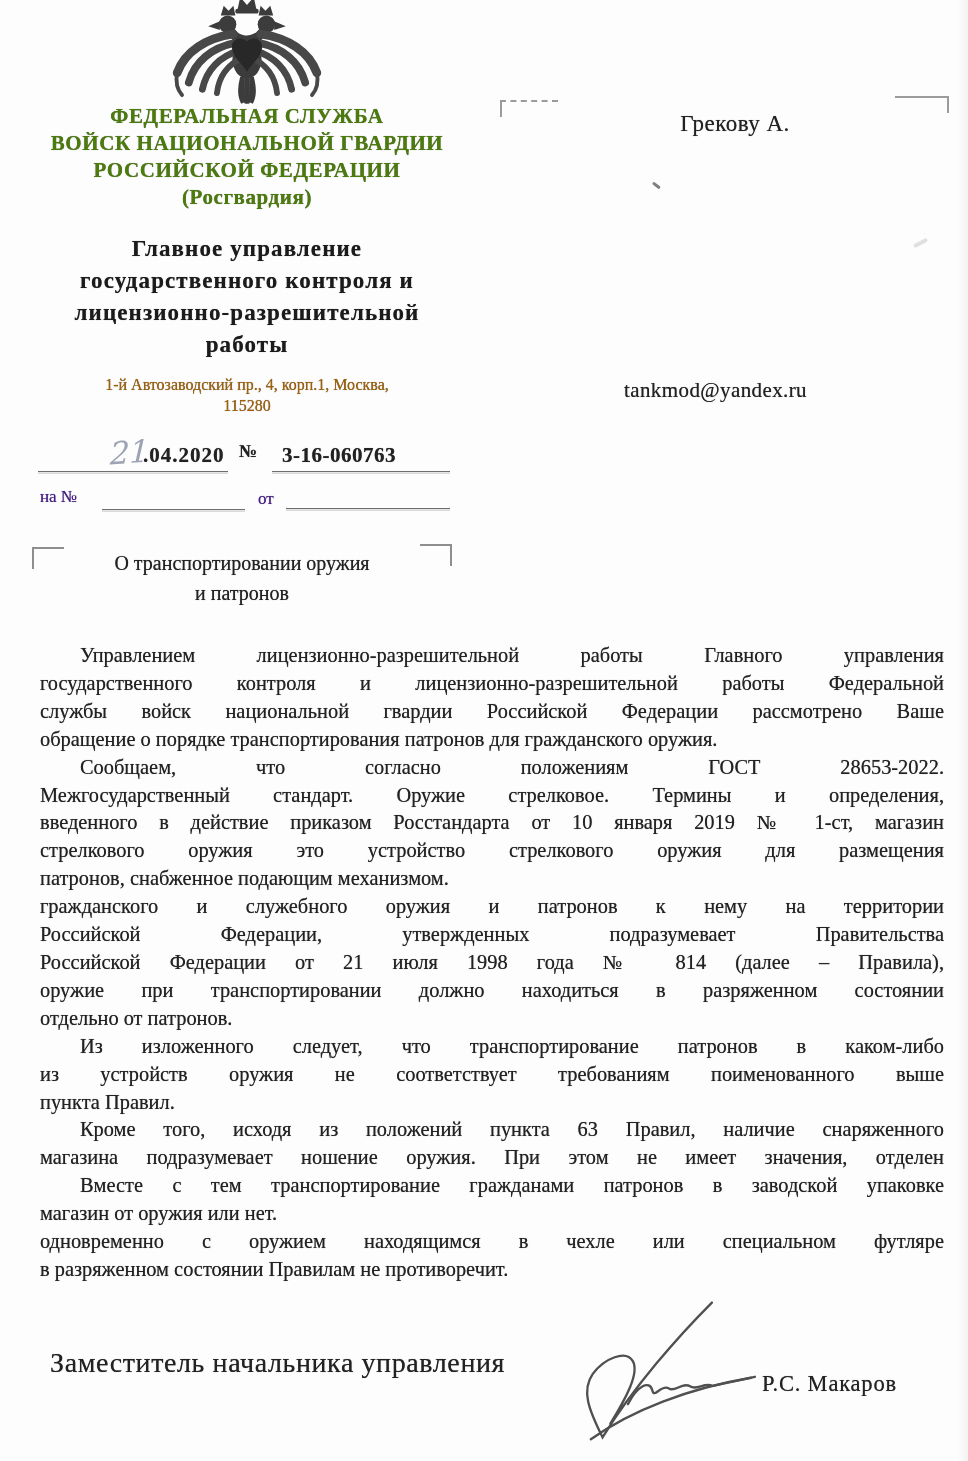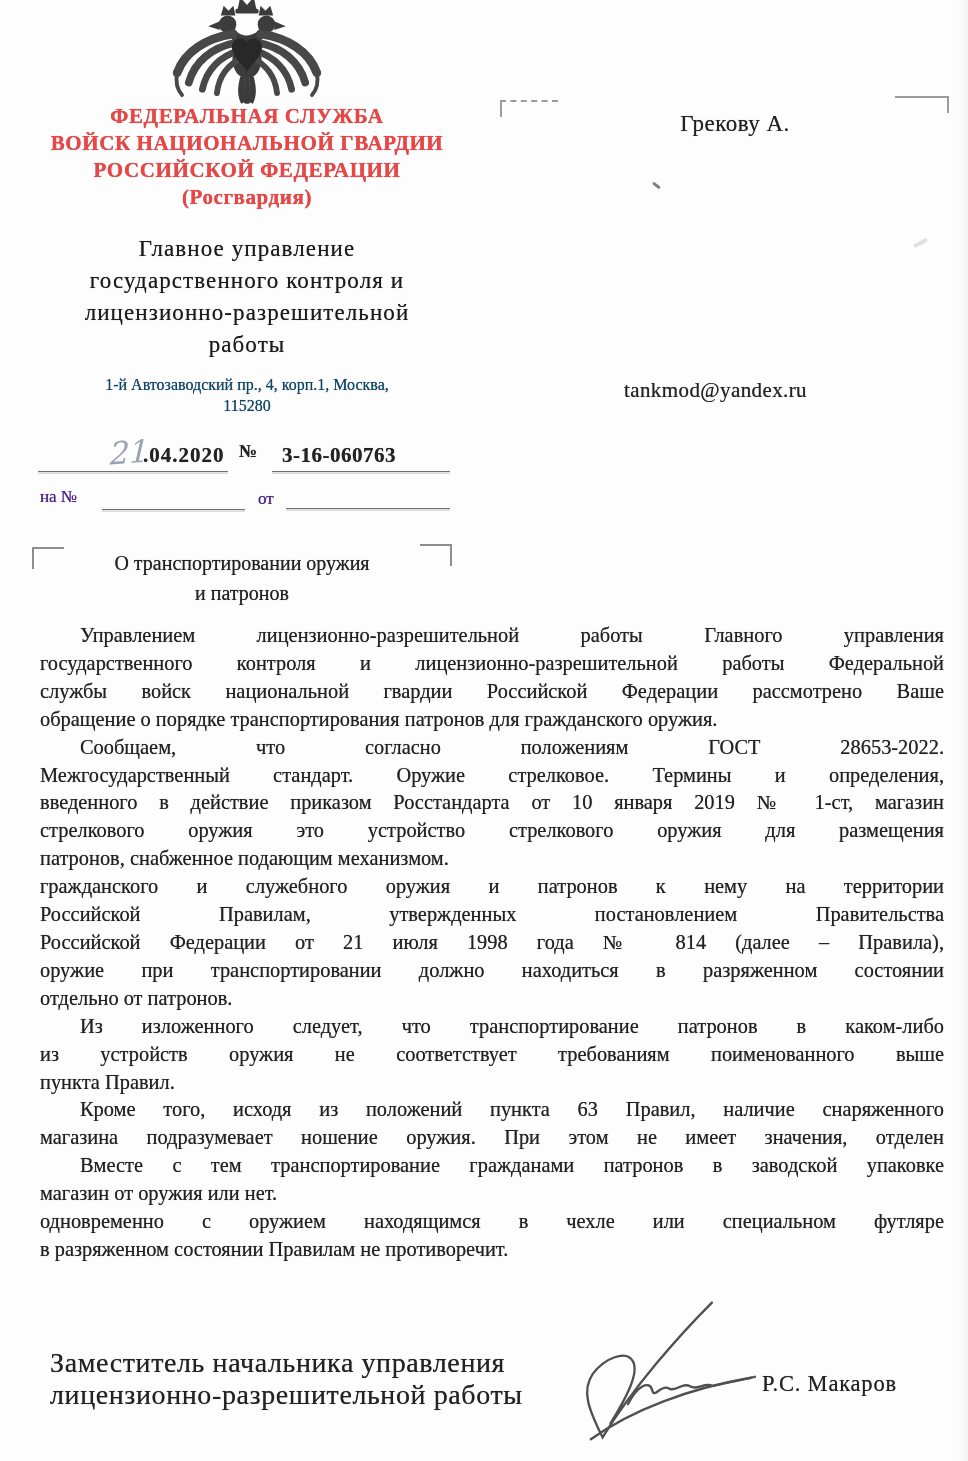--- a/index.html
+++ b/index.html
@@ -8,23 +8,23 @@
     background:#fdfdfd;
     font-family:"Liberation Serif","DejaVu Serif",serif;
     color:#262626;
   }
   .scan{position:absolute;inset:0;filter:blur(0.38px) contrast(1.04);}
   .txt{text-shadow:0 0 0.7px rgba(45,45,45,0.75);}
 
   
   .lh{position:absolute;left:32px;top:0;width:430px;text-align:center;}
   .emblem{position:absolute;left:118px;top:-5px;width:194px;height:109px;}
-  .agency{margin-top:103px;font-weight:bold;font-size:21px;line-height:27px;letter-spacing:0.6px;color:#ef4444;}
-  .dept{margin-top:22px;font-weight:normal;font-size:23px;line-height:32px;letter-spacing:1.1px;color:#1f1f1f;}
-  .addr{margin-top:13px;font-size:16px;line-height:21px;color:#0c4a6e;}
+  .agency{margin-top:103px;font-weight:bold;font-size:21px;line-height:27px;letter-spacing:0.6px;color:#4d7c0f;}
+  .dept{margin-top:22px;font-weight:bold;font-size:23px;line-height:32px;letter-spacing:1.1px;color:#1f1f1f;}
+  .addr{margin-top:13px;font-size:16px;line-height:21px;color:#a16207;}
 
   
   .abs{position:absolute;}
   .uline{position:absolute;height:0;border-bottom:1.8px solid #6f6f6f;box-shadow:0 1.6px 0 rgba(110,110,110,0.4);}
   .hand{font-family:"DejaVu Serif",serif;font-style:italic;color:#9aa2b2;font-size:31px;transform:rotate(-4deg) skewX(-6deg);text-shadow:none;}
   .dateprint{font-size:21px;font-weight:bold;letter-spacing:1px;}
   .numsign{font-size:18px;font-weight:bold;}
   .refnum{font-size:21px;font-weight:bold;letter-spacing:0.5px;}
   .smalllabel{font-size:17px;color:#4c1d95;}
 
@@ -37,21 +37,21 @@
 
   
   .to-name{position:absolute;left:520px;top:111px;width:430px;text-align:center;font-size:23px;letter-spacing:0.5px;}
   .bm-left{position:absolute;left:500px;top:100px;width:56px;height:15px;border-top:2px dashed #9a9a9a;border-left:2px solid #9a9a9a;}
   .bm-right{position:absolute;left:895px;top:96px;width:52px;height:15px;border-top:2px solid #9a9a9a;border-right:2px solid #9a9a9a;}
   .tick{position:absolute;left:652px;top:184px;width:9px;height:2.6px;background:#5d6067;transform:rotate(38deg);border-radius:2px;opacity:.8;}
   .smudge{position:absolute;left:913px;top:241px;width:15px;height:4px;background:#a9a9a9;opacity:.35;transform:rotate(-28deg);border-radius:2px;}
   .email{position:absolute;left:624px;top:378px;font-size:21px;letter-spacing:0.4px;}
 
   
-  .body{position:absolute;left:40px;top:622px;width:904px;font-size:20.4px;line-height:27.9px;}
+  .body{position:absolute;left:40px;top:642px;width:904px;font-size:20.4px;line-height:27.9px;}
   .bl{text-align:justify;text-align-last:justify;-moz-text-align-last:justify;}
   .bl.first{text-indent:40px;}
   .bl.last{text-align-last:left;-moz-text-align-last:left;}
 
   
   .sign-pos{position:absolute;left:50px;top:1347px;font-size:28px;line-height:32px;letter-spacing:0.6px;}
   .sign-name{position:absolute;left:762px;top:1371px;font-size:22.5px;letter-spacing:0.8px;}
   .sig{position:absolute;left:566px;top:1285px;width:202px;height:166px;}
 
   .edge-shade{position:absolute;right:0;top:0;width:10px;height:100%;background:linear-gradient(to left,rgba(0,0,0,0.045),rgba(0,0,0,0));}
@@ -148,41 +148,40 @@
     <div class="bl">службы войск национальной гвардии Российской Федерации рассмотрено Ваше</div>
     <div class="bl last">обращение о порядке транспортирования патронов для гражданского оружия.</div>
 
     <div class="bl first">Сообщаем, что согласно положениям ГОСТ 28653-2022.</div>
     <div class="bl">Межгосударственный стандарт. Оружие стрелковое. Термины и определения,</div>
     <div class="bl">введенного в действие приказом Росстандарта от 10 января 2019 № 1-ст, магазин</div>
     <div class="bl">стрелкового оружия это устройство стрелкового оружия для размещения</div>
     <div class="bl last">патронов, снабженное подающим механизмом.</div>
 
     <div class="bl">гражданского и служебного оружия и патронов к нему на территории</div>
-    <div class="bl">Российской Правилам, утвержденных постановлением Правительства</div>
+    <div class="bl">Российской Федерации, утвержденных подразумевает Правительства</div>
     <div class="bl">Российской Федерации от 21 июля 1998 года № 814 (далее – Правила),</div>
     <div class="bl">оружие при транспортировании должно находиться в разряженном состоянии</div>
     <div class="bl last">отдельно от патронов.</div>
 
     <div class="bl first">Из изложенного следует, что транспортирование патронов в каком-либо</div>
     <div class="bl">из устройств оружия не соответствует требованиям поименованного выше</div>
     <div class="bl last">пункта Правил.</div>
 
     <div class="bl first">Кроме того, исходя из положений пункта 63 Правил, наличие снаряженного</div>
     <div class="bl">магазина подразумевает ношение оружия. При этом не имеет значения, отделен</div>
     <div class="bl first">Вместе с тем транспортирование гражданами патронов в заводской упаковке</div>
 
     <div class="bl last">магазин от оружия или нет.</div>
     <div class="bl">одновременно с оружием находящимся в чехле или специальном футляре</div>
     <div class="bl last">в разряженном состоянии Правилам не противоречит.</div>
   </div>
 
   <div class="sign-pos txt">
     <div>Заместитель начальника управления</div>
-    <div>лицензионно-разрешительной работы</div>
   </div>
 
   <svg class="sig" viewBox="0 0 200 170" aria-hidden="true">
     <g fill="none" stroke="#3c3c3c" stroke-width="2.4" stroke-linecap="round" opacity="0.88">
       <path d="M146 18 C 112 52 66 104 34 156 C 20 128 12 108 24 91 C 36 75 58 66 65 78 C 72 90 58 116 42 142"></path>
       <path d="M60 122 C 70 103 82 97 85 108 C 87 117 94 101 102 106 C 108 110 116 99 124 104 C 130 108 138 100 146 103"></path>
       <path d="M22 158 C 64 128 122 106 186 95"></path>
       <path d="M148 103 L190 94"></path>
     </g>
   </svg>

